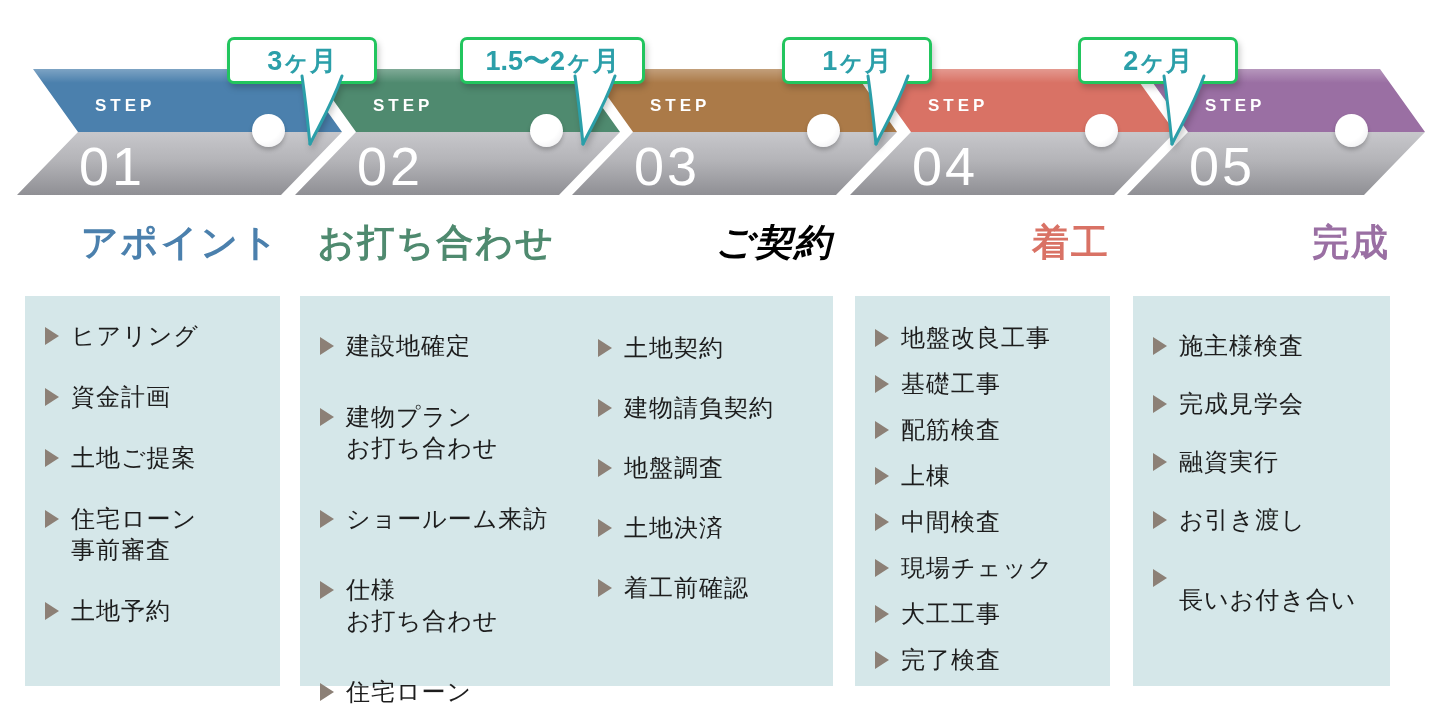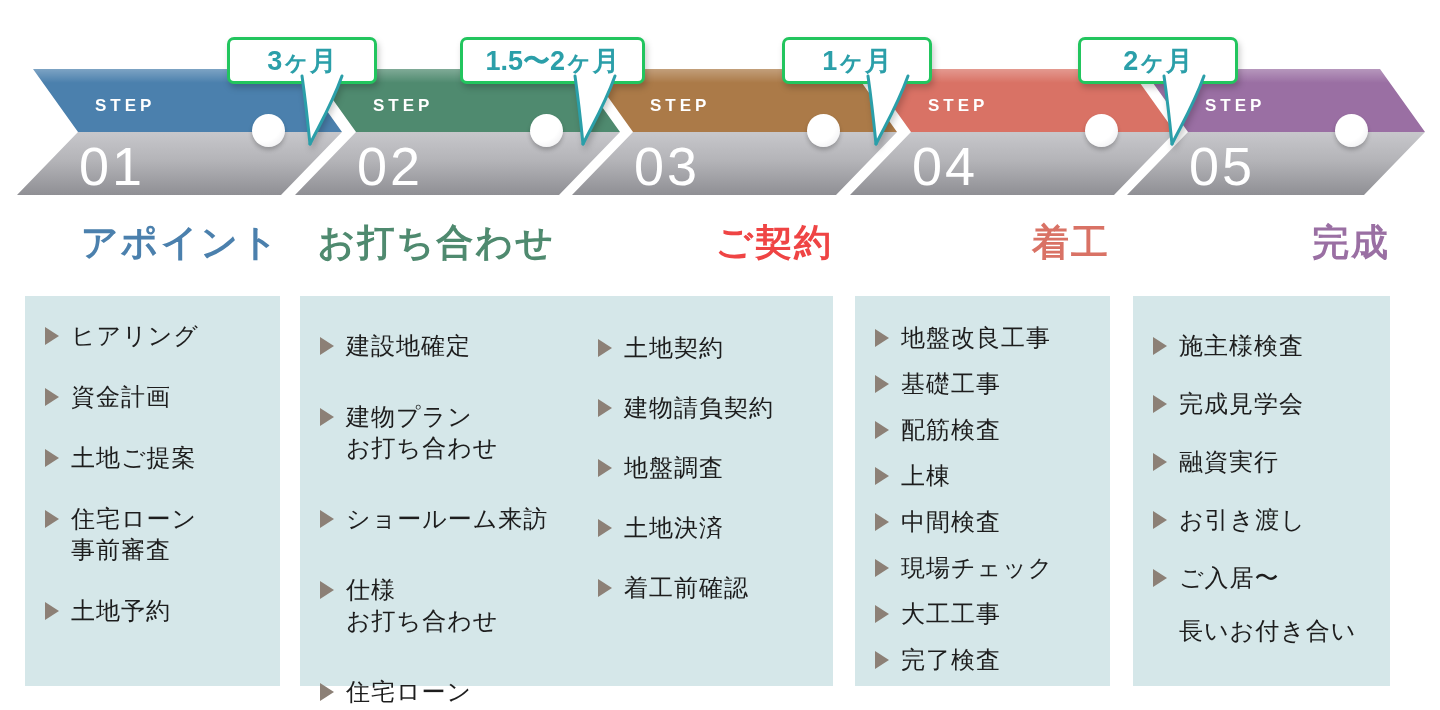--- a/index.html
+++ b/index.html
@@ -123,21 +123,21 @@
     <svg viewBox="0 0 44 72" style="left: 81px;">
       <path d="M2,0 L42,0 C32,28 20,48 10,68 Z" fill="#ffffff"></path>
       <path d="M2,0 C6,28 8,48 10,68" fill="none" stroke="#2b9fa9" stroke-width="3" stroke-linecap="round"></path>
       <path d="M42,0 C32,28 20,48 10,68" fill="none" stroke="#2b9fa9" stroke-width="3" stroke-linecap="round"></path>
     </svg>
   </div>
     </div>
   <div id="titles">
       <div class="title" style="left: 25px; width: 255px; color: rgb(75, 128, 173);">アポイント</div>
       <div class="title" style="left: 300px; width: 255px; color: rgb(79, 138, 111);">お打ち合わせ</div>
-      <div class="title" style="left: 578px; width: 255px; color: #ef4444;">ご契約</div>
+      <div class="title" style="left: 578px; width: 255px; color: #000000; font-style: italic;">ご契約</div>
       <div class="title" style="left: 855px; width: 255px; color: rgb(217, 114, 101);">着工</div>
       <div class="title" style="left: 1133px; width: 257px; color: rgb(154, 111, 163);">完成</div>
     </div>
   <div id="cards">
       <div class="card card-list" style="left: 25px; width: 255px; padding-top: 24px; padding-left: 20px; gap: 30px;">
         <div class="item">
     <span class="bullet"></span>
     <div class="item-text">
             <div class="line">ヒアリング</div>
           </div>
@@ -306,19 +306,18 @@
   </div>
         <div class="item">
     <span class="bullet"></span>
     <div class="item-text">
             <div class="line">お引き渡し</div>
           </div>
   </div>
         <div class="item">
     <span class="bullet"></span>
     <div class="item-text">
-            <div class="line">ご入居〜</div>
             <div class="line spaced">長いお付き合い</div>
           </div>
   </div>
       </div>
     </div>
 </div>
 
 </body></html>

